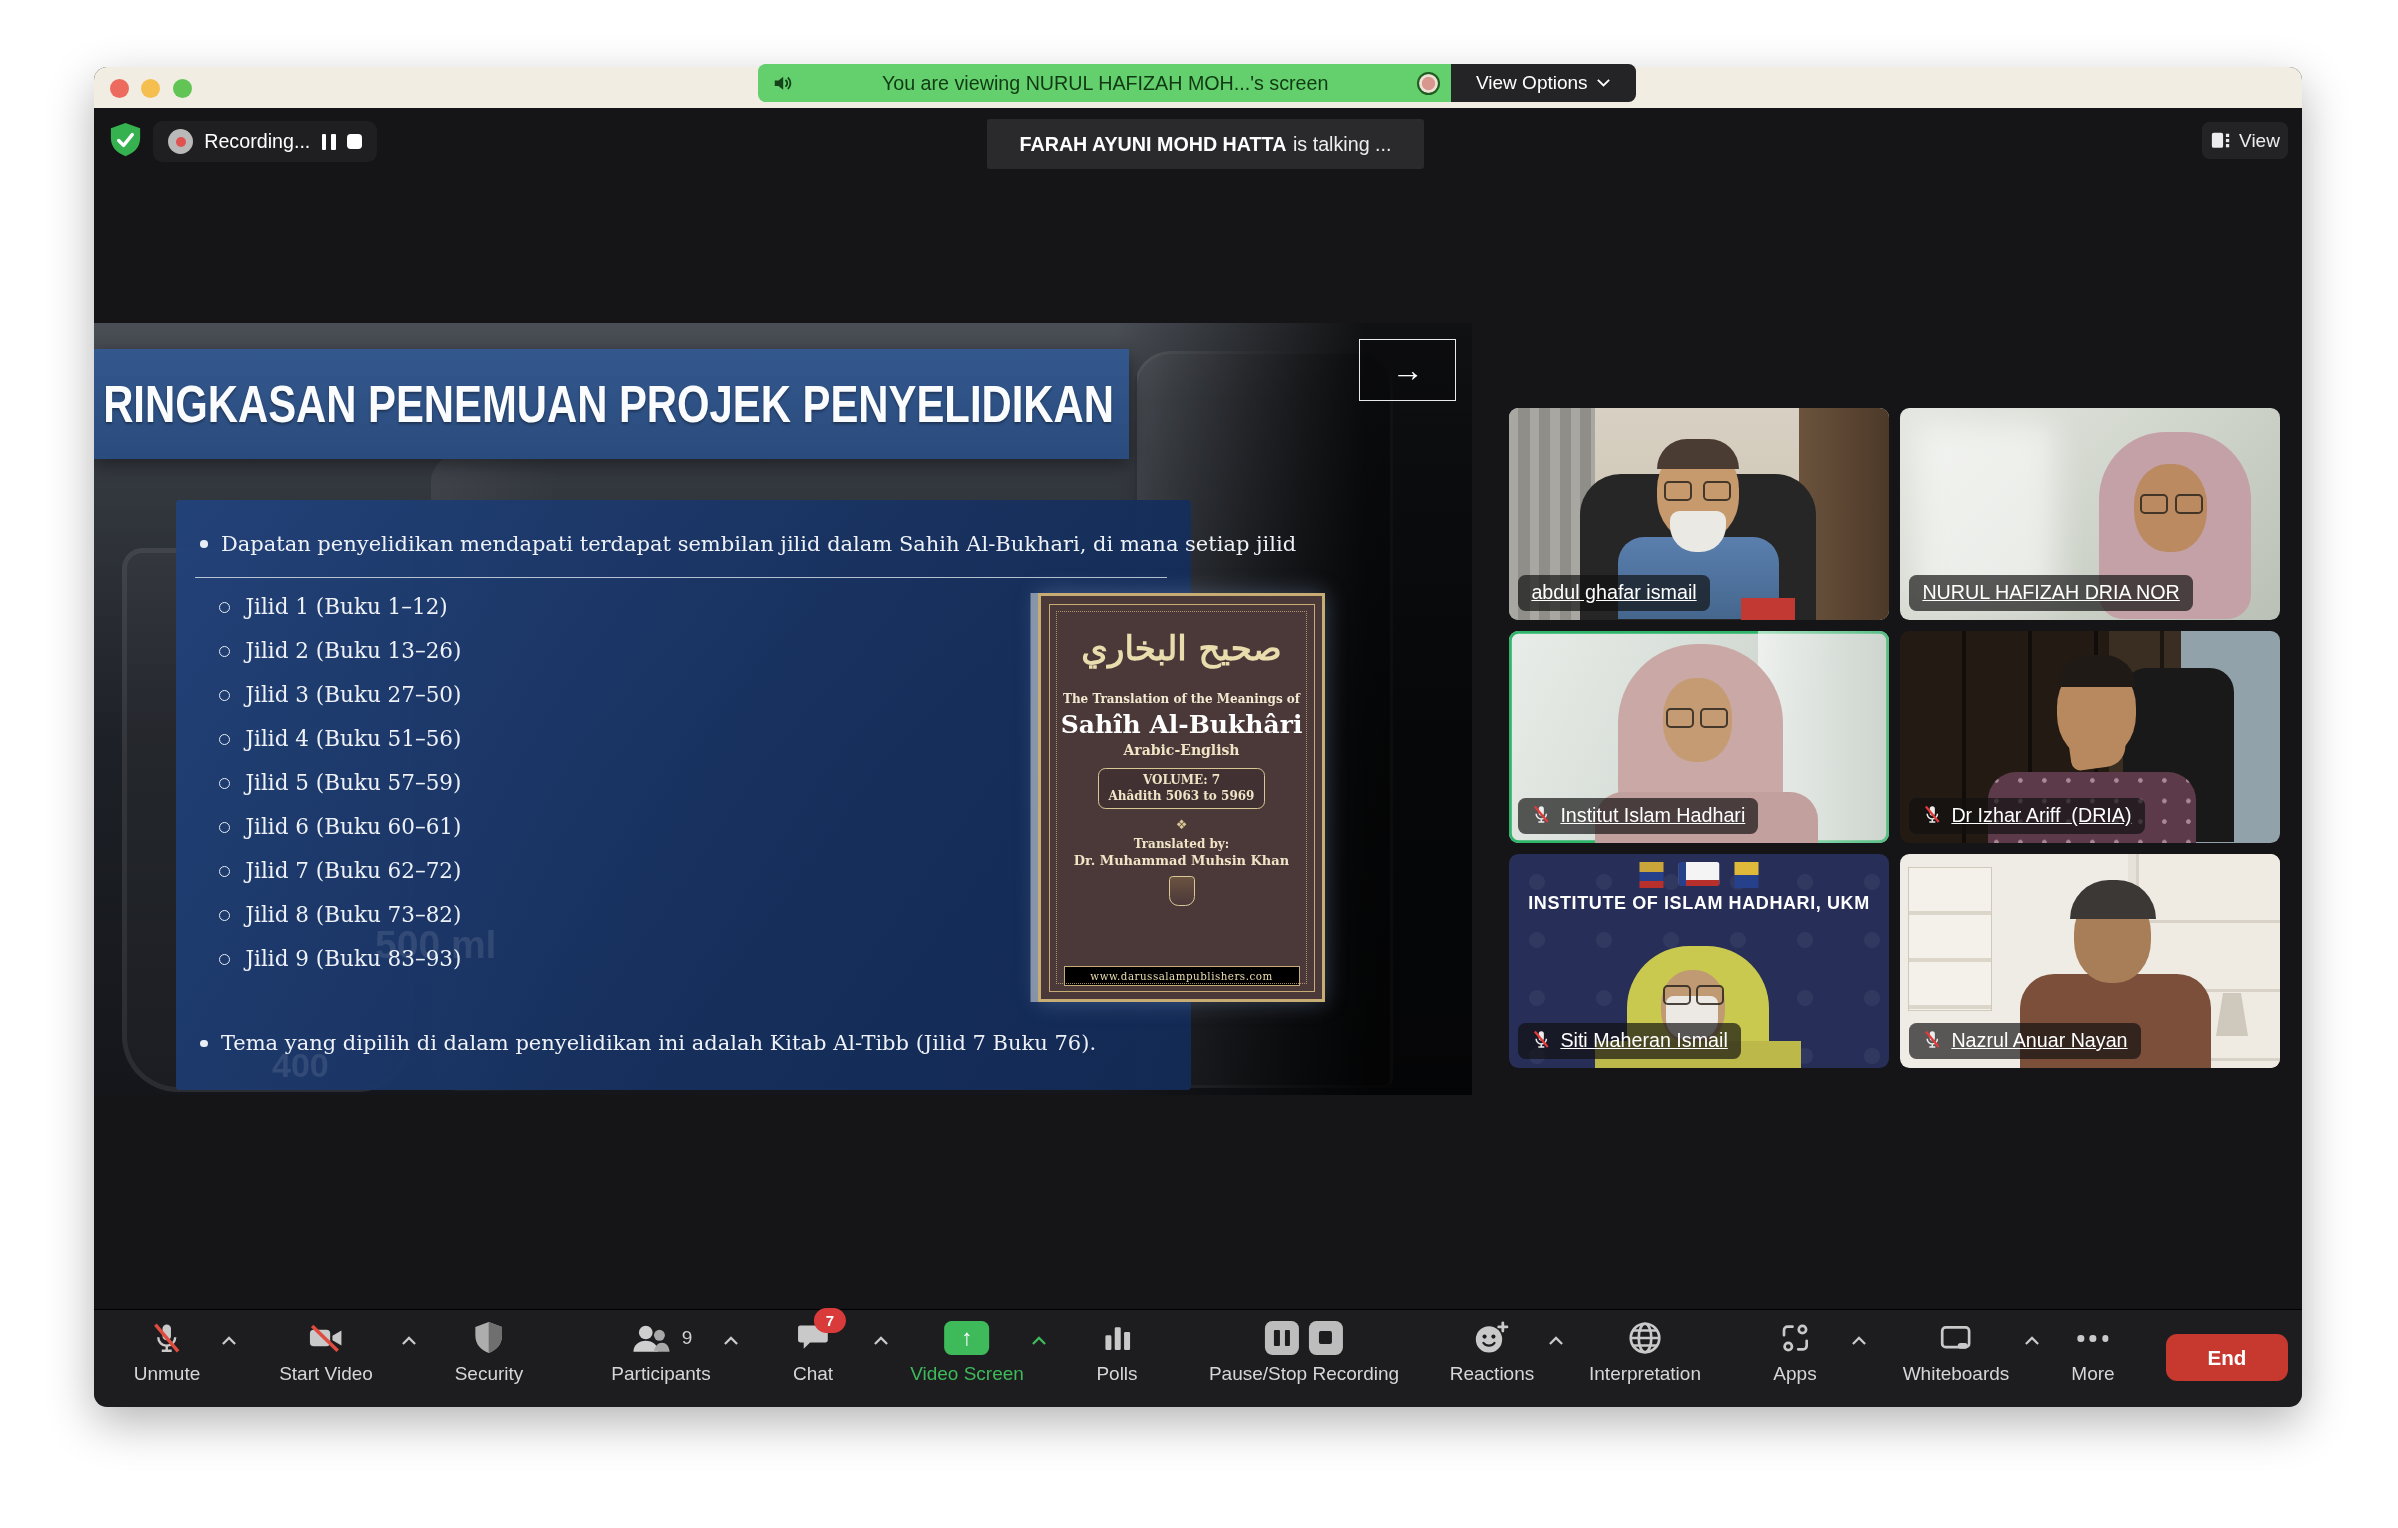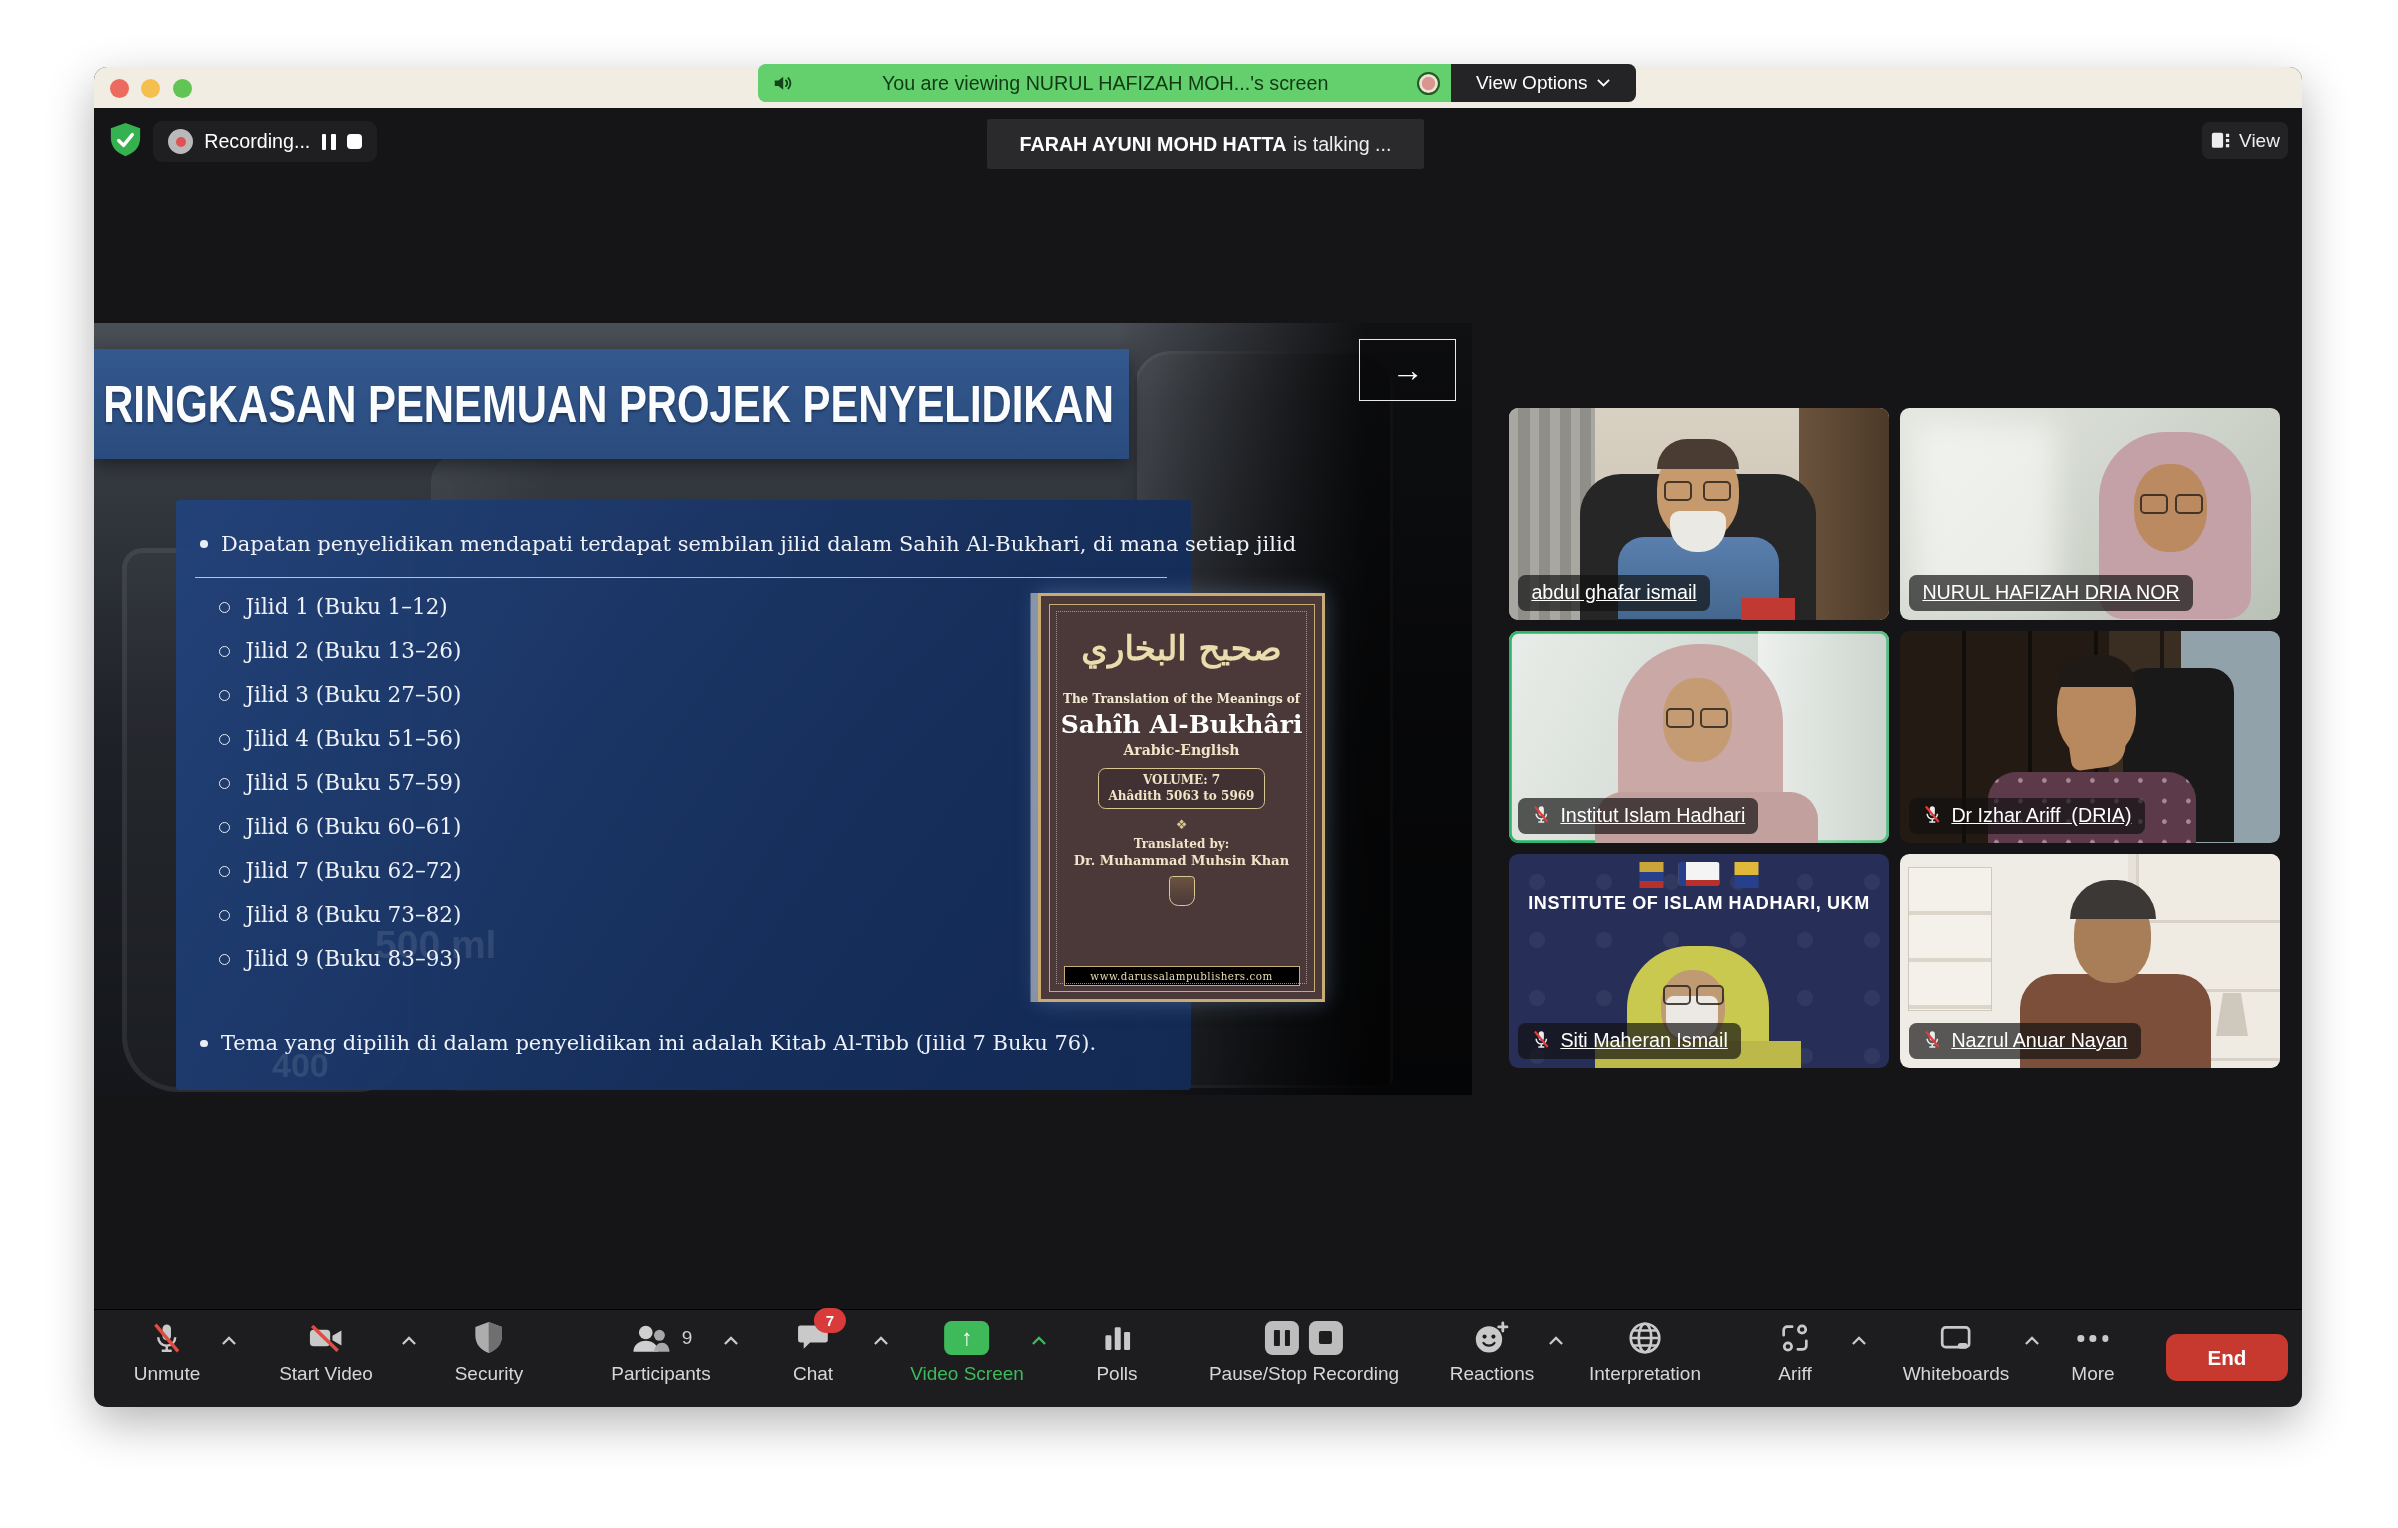--- a/index.html
+++ b/index.html
@@ -539,21 +539,21 @@
 
   <button class="tb" style="left:1795px;">
     <span class="ic">
         <svg width="34" height="34" viewBox="0 0 24 24">
       <path d="M4 10V6.5A2.5 2.5 0 0 1 6.5 4H10" fill="none" stroke="#c9c9c9" stroke-width="1.9" stroke-linecap="round"></path>
       <path d="M20 14v3.5a2.5 2.5 0 0 1-2.5 2.5H14" fill="none" stroke="#c9c9c9" stroke-width="1.9" stroke-linecap="round"></path>
       <circle cx="17" cy="6" r="2.6" fill="none" stroke="#c9c9c9" stroke-width="1.9"></circle>
       <circle cx="7" cy="18" r="2.6" fill="none" stroke="#c9c9c9" stroke-width="1.9"></circle>
     </svg>
       </span>
-    <span class="lb">Ariff</span>
+    <span class="lb">Apps</span>
   </button>
   <button class="chev" style="left:1851px;">
     <svg width="16" height="10.3" viewBox="0 0 17 11">
         <polyline points="2,8.5 8.5,2 15,8.5" fill="none" stroke="#c9c9c9" stroke-width="2.4"></polyline>
       </svg>
   </button>
 
   <button class="tb" style="left:1956px;">
     <span class="ic">
         <svg width="36" height="34" viewBox="0 0 24 24">

